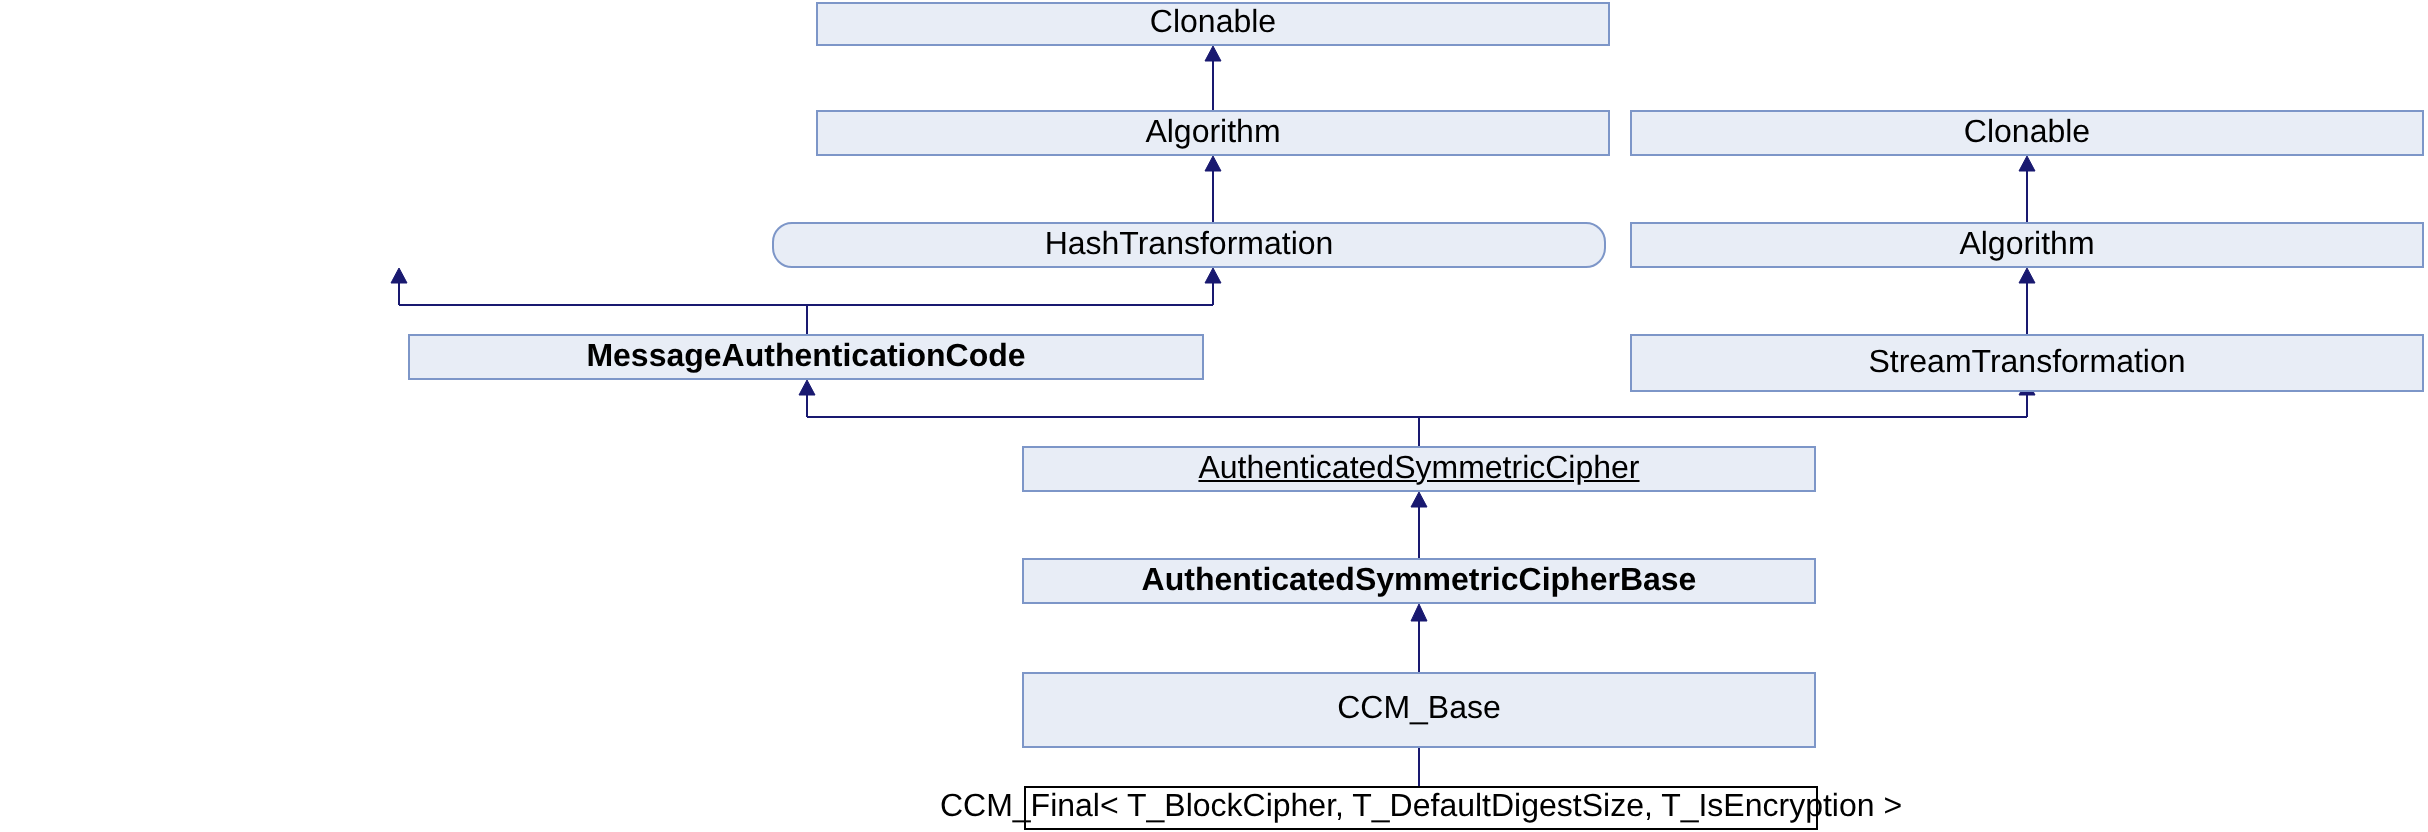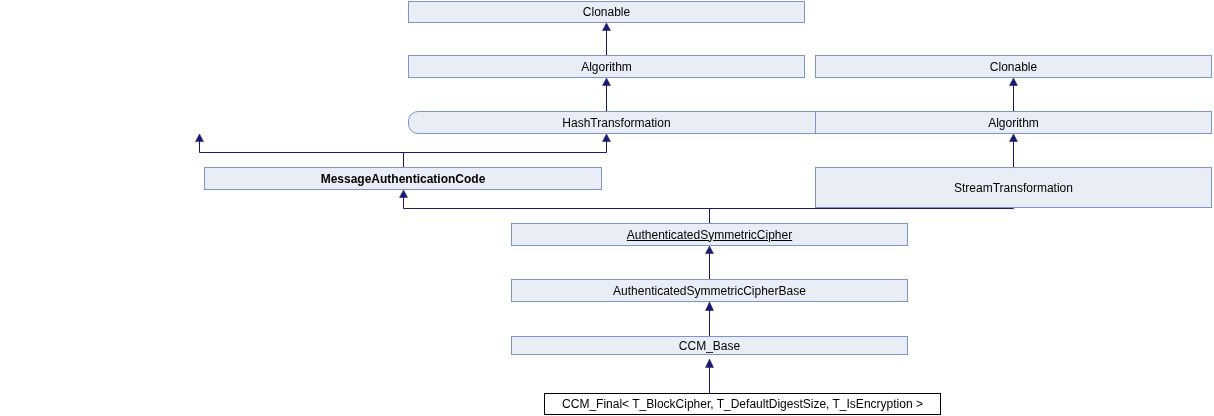--- a/index.html
+++ b/index.html
@@ -23,46 +23,45 @@
   }
   .edges { position: absolute; left: 0; top: 0; }
   .edges path { stroke: var(--edge); stroke-width: 1; fill: none; }
   .edges polygon { fill: var(--edge); stroke: var(--edge); stroke-width: 0.5; }
   .node {
     position: absolute;
     box-sizing: border-box;
     background: var(--node-fill);
     border: 1px solid var(--node-border);
     color: var(--text);
-    font-size: 12px;
+    font-size: 16px;
     line-height: 1;
     display: flex;
     align-items: center;
     justify-content: center;
     white-space: nowrap;
     cursor: pointer;
   }
   .node.current {
     background: var(--current-fill);
     border-color: var(--current-border);
     cursor: default;
-    margin-left: 32px;
   }
   
   .n-clonable-top   { left: 408px; top: 1px;   width: 397px; height: 22px; }
   .n-algorithm-left { left: 408px; top: 55px;  width: 397px; height: 23px; }
   .n-clonable-right { left: 815px; top: 55px;  width: 397px; height: 23px; }
   .n-ski            { left: 1px;   top: 111px; width: 396px; height: 23px; }
-  .n-hash           { left: 408px; top: 111px; width: 417px; height: 23px; border-radius: 10px; }
+  .n-hash           { left: 386px; top: 111px; width: 417px; height: 23px; border-radius: 10px; }
   .n-algorithm-right{ left: 815px; top: 111px; width: 397px; height: 23px; }
   .n-mac            { left: 204px; top: 167px; width: 398px; height: 23px; font-weight: bold; }
-  .n-stream         { left: 815px; top: 167px; width: 397px; height: 41px; }
+  .n-stream         { left: 815px; top: 167px; width: 397px; height: 29px; }
   .n-asc            { left: 511px; top: 223px; width: 397px; height: 23px; text-decoration: underline; }
-  .n-ascb           { left: 511px; top: 279px; width: 397px; height: 23px; }
-  .n-ccm-base       { left: 511px; top: 336px; width: 397px; height: 19px; }
+  .n-ascb           { left: 511px; top: 279px; width: 397px; height: 23px; font-weight: bold; }
+  .n-ccm-base       { left: 511px; top: 336px; width: 397px; height: 38px; }
   .n-ccm-final      { left: 512px; top: 393px; width: 397px; height: 22px; }
 </style>
 </head>
 <body>
 
 <div class="canvas">
 
   <svg class="edges" width="1214" height="416" viewBox="0 0 1214 416">
 
     <g>

